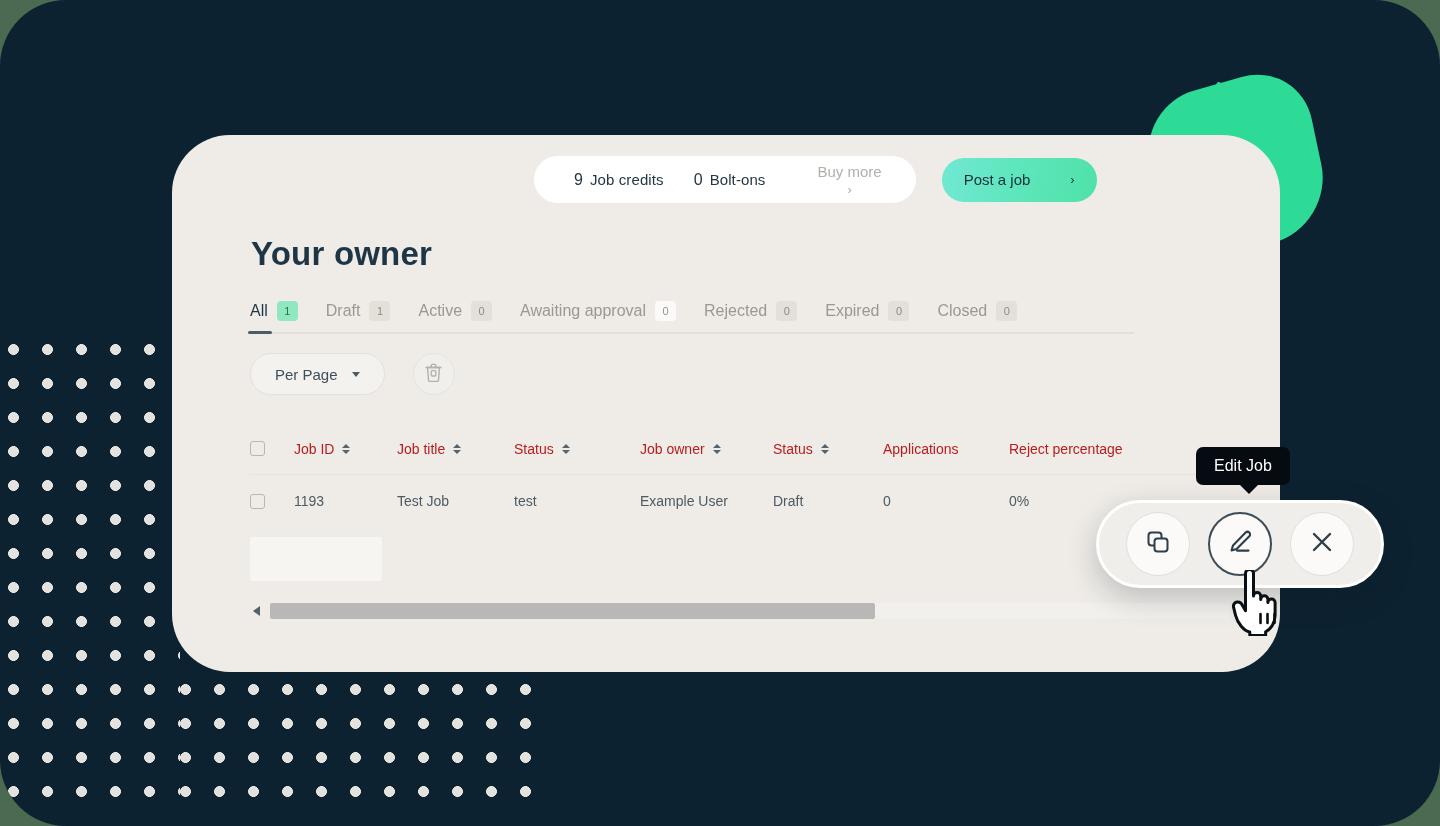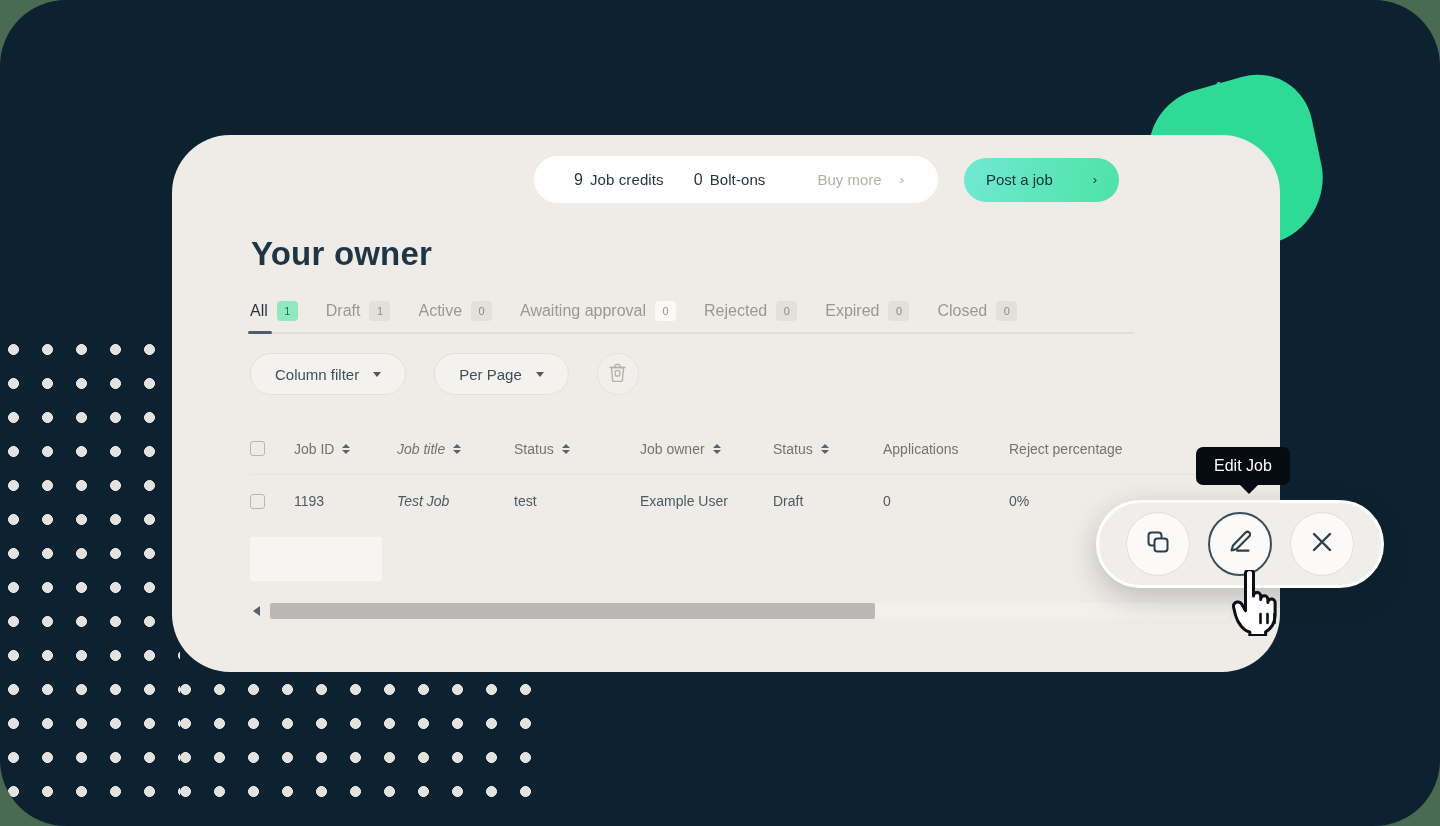--- a/index.html
+++ b/index.html
@@ -98,25 +98,26 @@
     align-items: baseline;
     gap: 7px;
     font-size: 15px;
     color: #243744;
     letter-spacing: .1px;
   }
   .credit-num { font-size: 16px; color: #243744; }
   .buy-more {
     display: flex;
     align-items: center;
-    gap: 18px;
+    gap: 2px;
     font-size: 15px;
     color: #b3b0ab;
     margin-left: 22px;
     padding-right: 8px;
+    flex-direction: column;
   }
   .buy-more .chev { font-size: 13px; }
 
   .post-job-btn {
     display: flex;
     align-items: center;
     justify-content: space-between;
     width: 155px;
     height: 44px;
     padding: 12px 22px;
@@ -243,25 +244,25 @@
     height: 52px;
   }
   .thead { border-bottom: 1px solid #e6e3dd; }
   .th, .td {
     font-size: 14px;
     flex: 0 0 auto;
     display: flex;
     align-items: center;
     gap: 8px;
   }
-  .th { color: #737373; }
+  .th { color: #b91c1c; }
   .td { color: #4c5a64; }
   .c-check { width: 44px; }
   .c-id    { width: 103px; }
-  .c-title { width: 117px; font-style: italic; }
+  .c-title { width: 117px; }
   .c-comp  { width: 126px; }
   .c-owner { width: 133px; }
   .c-status{ width: 110px; text-align: center; }
   .c-apps  { width: 126px; }
   .c-rej   { width: 160px; }
 
   .checkbox {
     width: 15px; height: 15px;
     border: 1.6px solid #b9b6b0;
     border-radius: 3px;
@@ -453,24 +454,20 @@
           <span>Expired</span>
           <span class="tab-badge">0</span>
         </div>
         <div class="tab">
           <span>Closed</span>
           <span class="tab-badge">0</span>
         </div>
       </div>
 
       <div class="filters">
-        <button class="filter-btn">
-          <span>Column filter</span>
-          <span class="caret"></span>
-        </button>
         <button class="filter-btn">
           <span>Per Page</span>
           <span class="caret"></span>
         </button>
         <button class="icon-btn">
           <span>
             <svg width="17" height="19" viewBox="0 0 17 19" fill="none">
               <path d="M2.5 4.5h12l-1 12.5a1.5 1.5 0 0 1-1.5 1.4H5a1.5 1.5 0 0 1-1.5-1.4L2.5 4.5z" stroke="#b4b1ab" stroke-width="1.4" fill="none"></path>
               <path d="M1 4.5h15" stroke="#b4b1ab" stroke-width="1.4" stroke-linecap="round"></path>
               <path d="M6.2 4.3V2.6a1.2 1.2 0 0 1 1.2-1.2h2.2a1.2 1.2 0 0 1 1.2 1.2v1.7" stroke="#b4b1ab" stroke-width="1.4" fill="none"></path>

